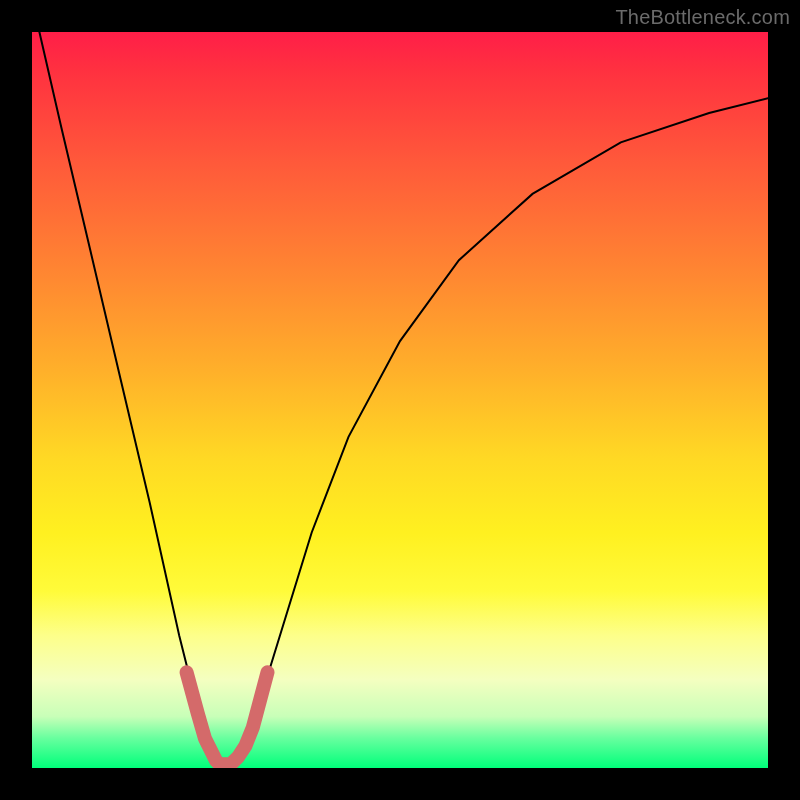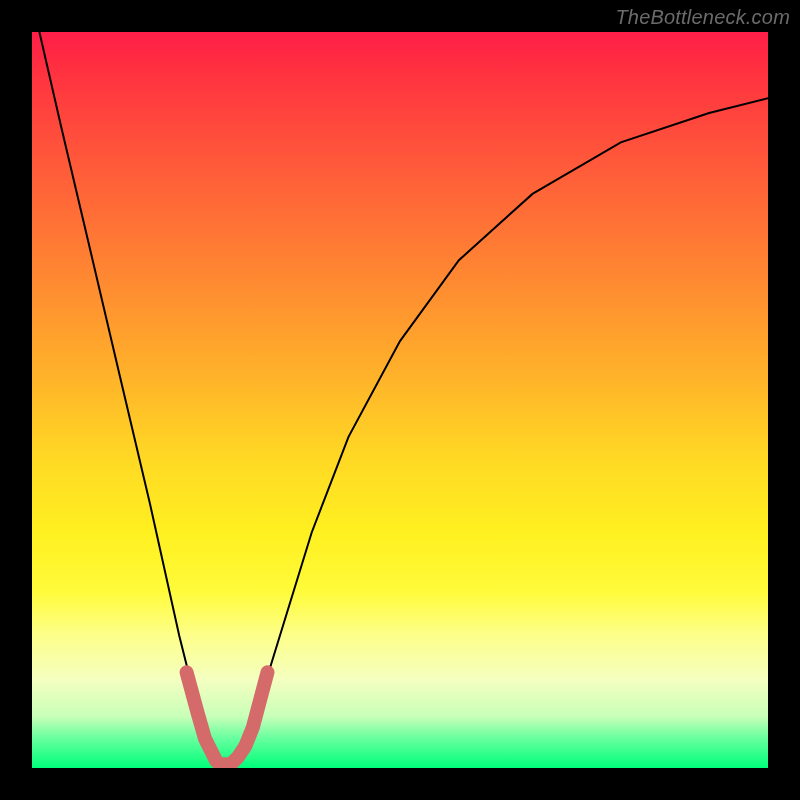--- a/index.html
+++ b/index.html
@@ -51,21 +51,20 @@
   }
   .watermark {
     position: absolute;
     top: 6px;
     right: 10px;
     color: #6b6b6b;
     font-size: 20px;
     font-weight: 500;
     letter-spacing: 0.2px;
     z-index: 10;
-    font-style: italic;
   }
   svg.curve {
     position: absolute;
     top: 0;
     left: 0;
     width: 100%;
     height: 100%;
   }
 </style>
 </head>

